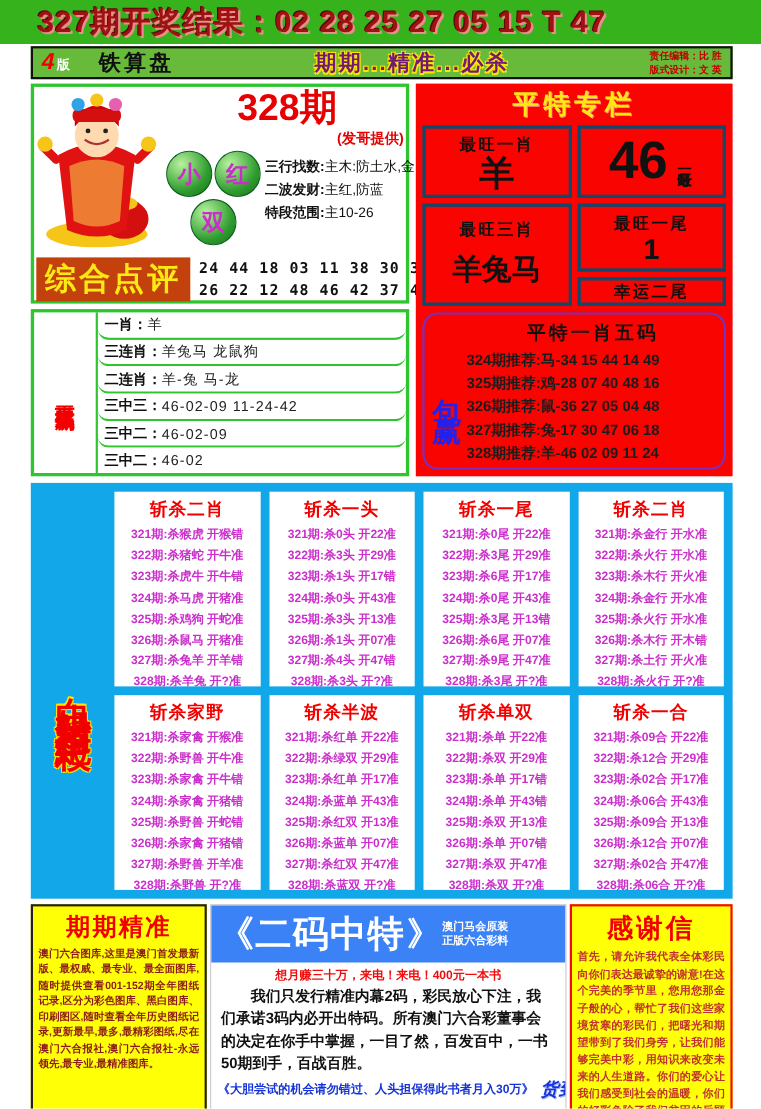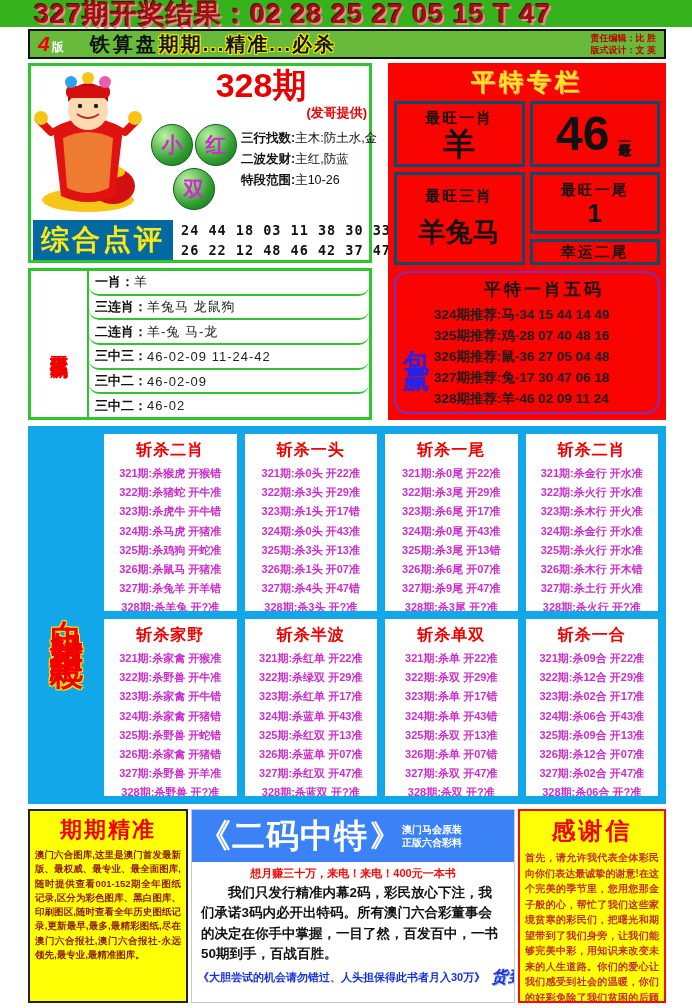--- a/index.html
+++ b/index.html
@@ -1,53 +1,53 @@
 <!DOCTYPE html>
 <html><head>
 <meta charset="utf-8">
 <style>
   * { margin:0; padding:0; box-sizing:border-box; }
   html,body { background:#fff; }
   body { font-family:"Liberation Sans","DejaVu Sans",sans-serif; }
   .page { position:relative; width:692px; height:1008px; background:#fff; overflow:hidden; }
 
   
-  .result-bar { height:27px; background:#36b31c; display:flex; align-items:center; padding-left:34px; }
+  .result-bar { height:40px; background:#36b31c; display:flex; align-items:center; padding-left:34px; }
   .result-text { font-size:27px; font-weight:bold; color:#9e1212; letter-spacing:1px;
                  text-shadow:2px 2px 0 #e98c8c, -1px -1px 0 #5a0505; white-space:nowrap; }
   .masthead { margin:2px 26px 0 28px; height:30px; background:#67ba3a; border:2px solid #111;
               display:flex; align-items:center; padding:0 8px; }
   .page-no { display:flex; align-items:baseline; margin-right:26px; }
   .page-no .num { color:#f20000; font-size:21px; font-weight:bold; font-style:italic; }
   .page-no .ban { color:#fff; font-size:12px; font-weight:bold; margin-left:2px; }
   .mast-title { color:#101010; font-size:20px; font-weight:bold; letter-spacing:3px; }
-  .slogan { flex:1; color:#0f172a; font-size:20px; font-weight:bold; letter-spacing:2px;
+  .slogan { flex:1; text-align:center; color:#701a75; font-size:20px; font-weight:bold; letter-spacing:2px;
             text-shadow:1px 1px 0 #ffe400, -1px -1px 0 #ffe400, 1px -1px 0 #ffe400, -1px 1px 0 #ffe400; }
   .credits { font-size:9px; font-weight:bold; color:#c00000; line-height:1.35; text-align:left; }
 
   
-  .main-row { margin:4px 26px 0 28px; display:flex; gap:16px; }
+  .main-row { margin:4px 26px 0 28px; display:flex; gap:6px; }
   .left-col { width:344px; display:flex; flex-direction:column; }
 
   .issue-box { border:3px solid #2fc52f; background:#fff; height:200px; display:flex; flex-direction:column; }
   .issue-top { flex:1; display:flex; }
   .caishen { width:116px; padding:2px; }
   .issue-content { flex:1; display:flex; flex-direction:column; padding-top:2px; }
   .issue-no { display:block; text-align:center; color:#e60000; font-size:34px; font-weight:bold; line-height:1.05; }
   .provider { display:block; text-align:right; color:#e60000; font-size:13px; font-weight:bold; padding-right:10px; }
   .issue-mid { display:flex; margin-top:2px; }
   .balls { width:96px; display:flex; flex-wrap:wrap; justify-content:center; gap:2px; padding-left:2px; }
   .ball { width:42px; height:42px; border-radius:50%; display:flex; align-items:center; justify-content:center;
           background:radial-gradient(circle at 32% 28%, #b9f3a0, #2f9d2f 62%, #187018);
           color:#cc2ccc; font-size:21px; font-weight:bold; border:1px solid #0c5c20; }
   .hint-lines { flex:1; padding-top:4px; }
   .hint-line { font-size:12.5px; color:#111; line-height:21px; white-space:nowrap; }
   .hint-line .hl { font-weight:bold; }
   .review-row { height:50px; display:flex; align-items:center; padding:2px; }
-  .review-title { background:#0369a1; color:#ffe913; font-size:28px; font-weight:bold; letter-spacing:3px;
+  .review-title { background:#c2410c; color:#ffe913; font-size:28px; font-weight:bold; letter-spacing:3px;
                   padding:1px 8px; white-space:nowrap; }
   .review-nums { flex:1; padding-left:8px; font-family:"DejaVu Sans Mono",monospace; }
   .rnum { font-size:13.5px; font-weight:bold; color:#111; line-height:20px; letter-spacing:1px; white-space:nowrap; }
 
   .win-box { border:3px solid #2fc52f; background:#fff; margin-top:5px; flex:1; display:flex; }
   .win-vert { width:56px; display:flex; align-items:center; justify-content:center;
               writing-mode:vertical-rl; text-orientation:upright;
               color:#f20000; font-size:18px; font-weight:bold; letter-spacing:1px; }
   .win-rows { flex:1; border-left:2px solid #2fc52f; display:flex; flex-direction:column; }
   .win-row { flex:1; display:flex; align-items:center; border-bottom:2px solid #2fc52f; padding-left:6px;

